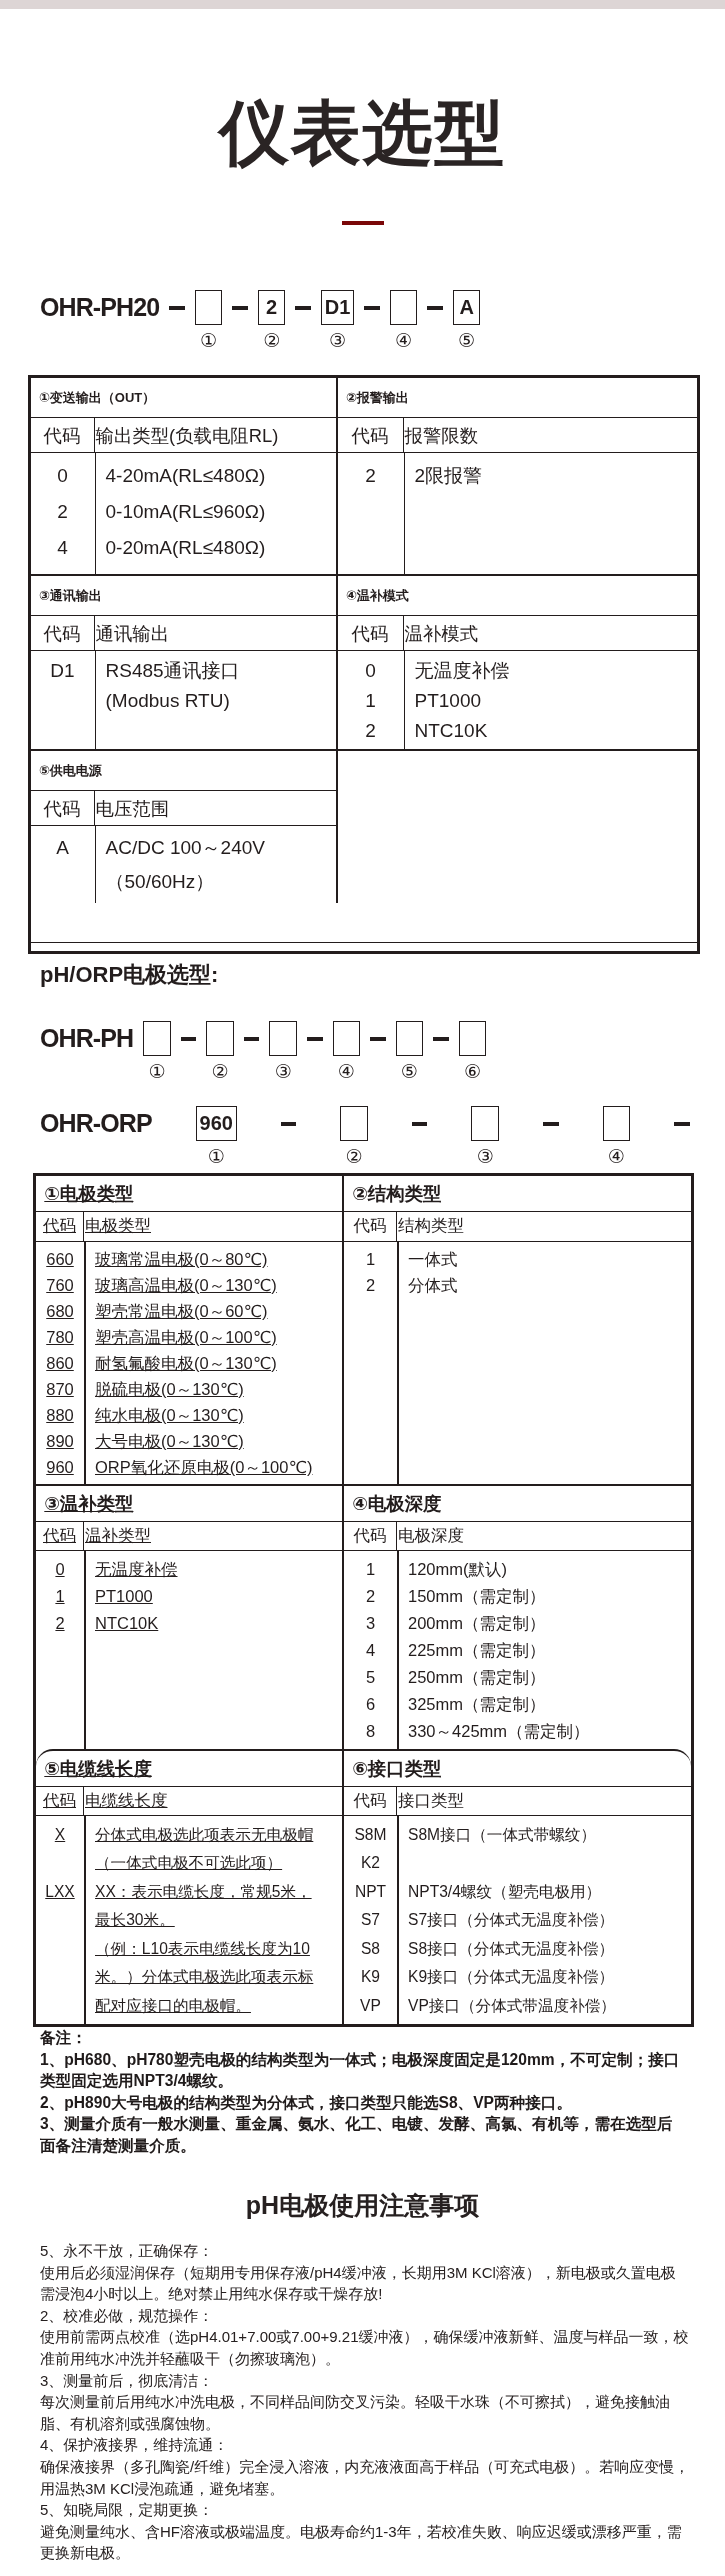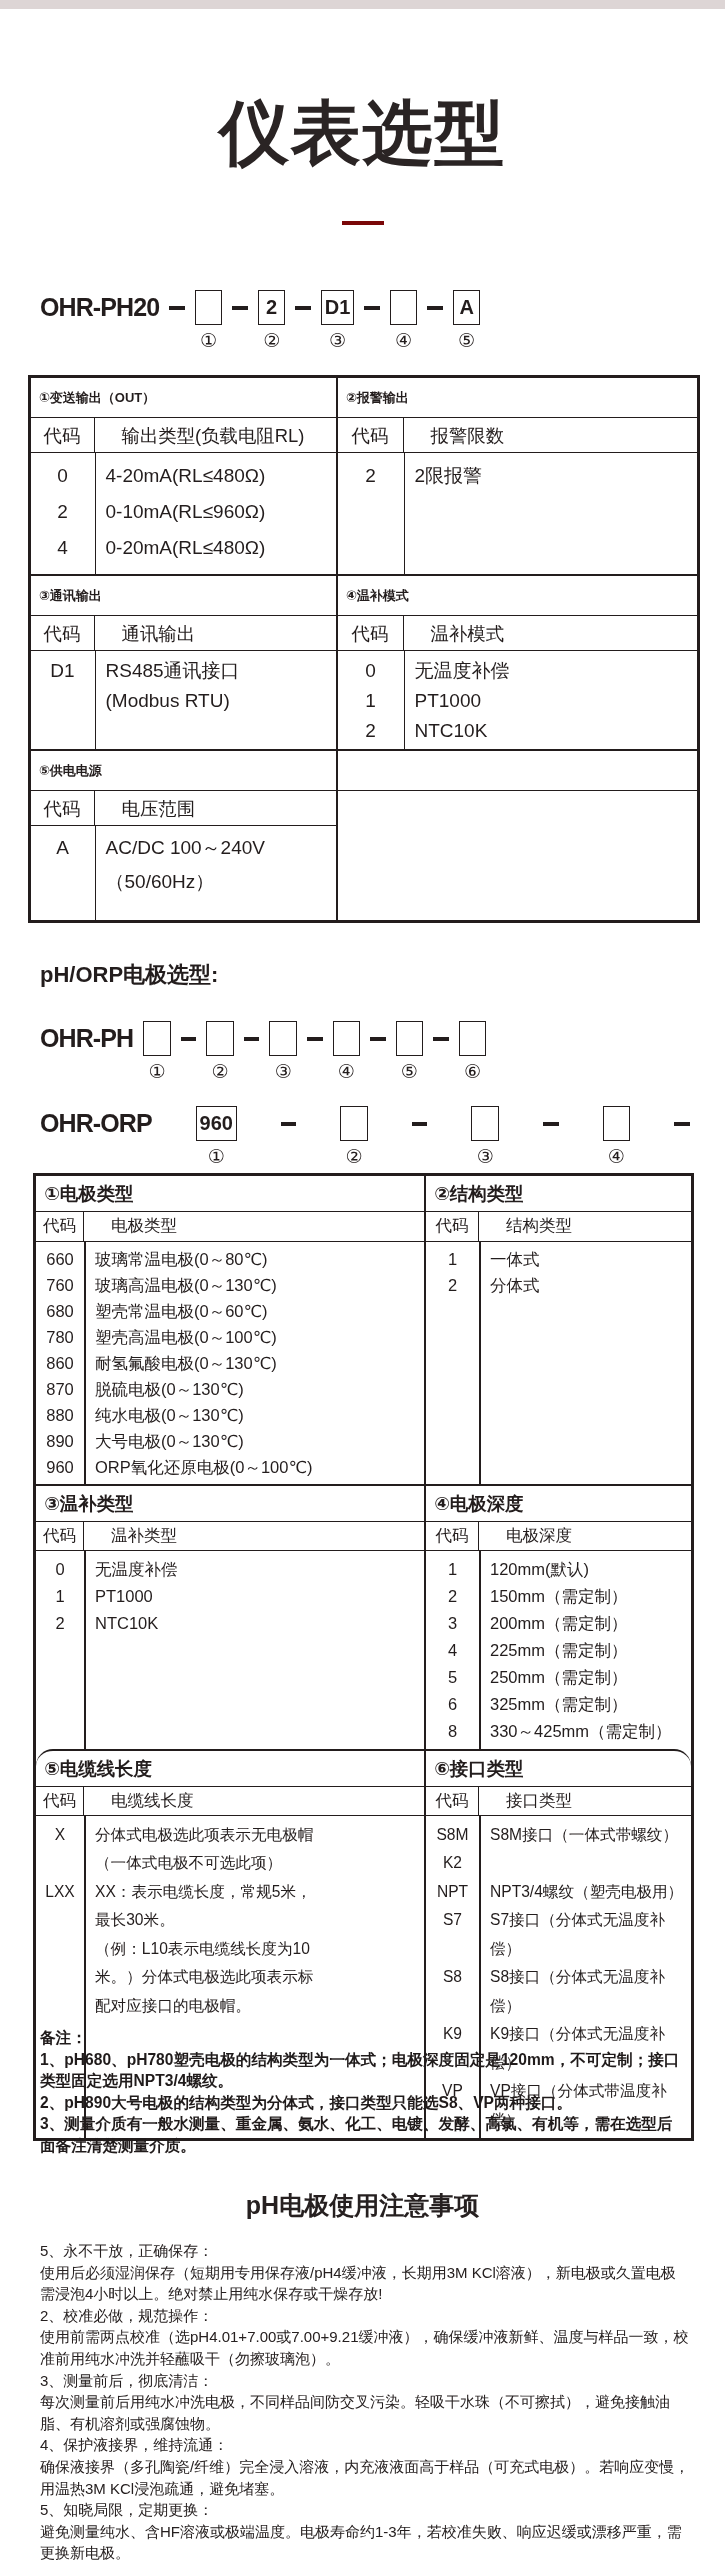--- a/index.html
+++ b/index.html
@@ -30,38 +30,38 @@
   
   .tbl{position:absolute;border:3.7px solid #231d1d;display:flex;flex-direction:column;box-sizing:border-box;}
   .t1{top:375px;left:27.5px;width:672px;}
   .t2{top:1173px;left:33px;width:661px;}
   .band{display:flex;align-items:stretch;}
   .band + .band{border-top:2.8px solid #231d1d;}
   .half{display:flex;flex-direction:column;box-sizing:border-box;}
   .half-l{border-right:2.8px solid #231d1d;flex:none;}
   .half-r{flex:1;}
   .t1 .half-l{width:307px;}
-  .t2 .half-l{width:390px;}
+  .t2 .half-l{width:308px;text-decoration:underline;}
   .t1{--codew:64px;} .t1 .half-r{--codew:66px;}
   .t2 .half-l{--codew:48px;} .t2 .half-r{--codew:53px;}
   .sec-title{border-bottom:1.8px solid #231d1d;font-weight:bold;display:flex;align-items:center;padding-left:8.3px;}
   .t1 .sec-title{height:39px;font-size:13px;}
   .t2 .sec-title{height:35px;font-size:18.4px;}
   .col-head{display:flex;border-bottom:1.8px solid #231d1d;align-items:stretch;}
   .t1 .col-head{height:34px;font-size:18.4px;}
   .t2 .col-head{height:28.5px;font-size:16.5px;}
   .code-h{width:var(--codew);flex:none;display:flex;align-items:center;justify-content:center;
     border-right:1.8px solid #231d1d;box-sizing:border-box;}
-  .desc-h{padding-left:27px;display:flex;align-items:center;}
+  .desc-h{padding-left:1px;display:flex;align-items:center;}
   .data{flex:1;position:relative;padding:4.6px 0 3.7px 0;}
   .data:not(.noline)::before{content:"";position:absolute;left:var(--codew);top:0;bottom:0;width:1.8px;background:#231d1d;}
   .opt{display:flex;align-items:flex-start;}
   .code{width:var(--codew);flex:none;text-align:center;}
   .desc{flex:1;padding-left:11px;padding-right:5.5px;}
-  .t1 .b1{min-height:196px;} .t1 .b2{min-height:154px;} .t1 .b3{min-height:169px;}
+  .t1 .b1{min-height:196px;} .t1 .b2{min-height:154px;} .t1 .b3{min-height:169px;flex-direction:column;}
   .t2 .b1{min-height:297px;} .t2 .b2{min-height:251px;} .t2 .b3{min-height:259px;border-radius:17px;}
   .t1 .b1 .opt{line-height:36px;font-size:19px;}
   .t1 .b2 .opt{line-height:30px;font-size:19px;}
   .t1 .b3 .opt{line-height:34px;font-size:19px;}
   .t2 .b1 .opt{line-height:26px;font-size:16.5px;}
   .t2 .b2 .opt{line-height:27px;font-size:16.5px;}
   .t2 .b3 .opt{line-height:28.5px;font-size:15.6px;}
 
   .electrode-heading{position:absolute;top:960px;left:40px;margin:0;font-size:22px;font-weight:bold;}
 

